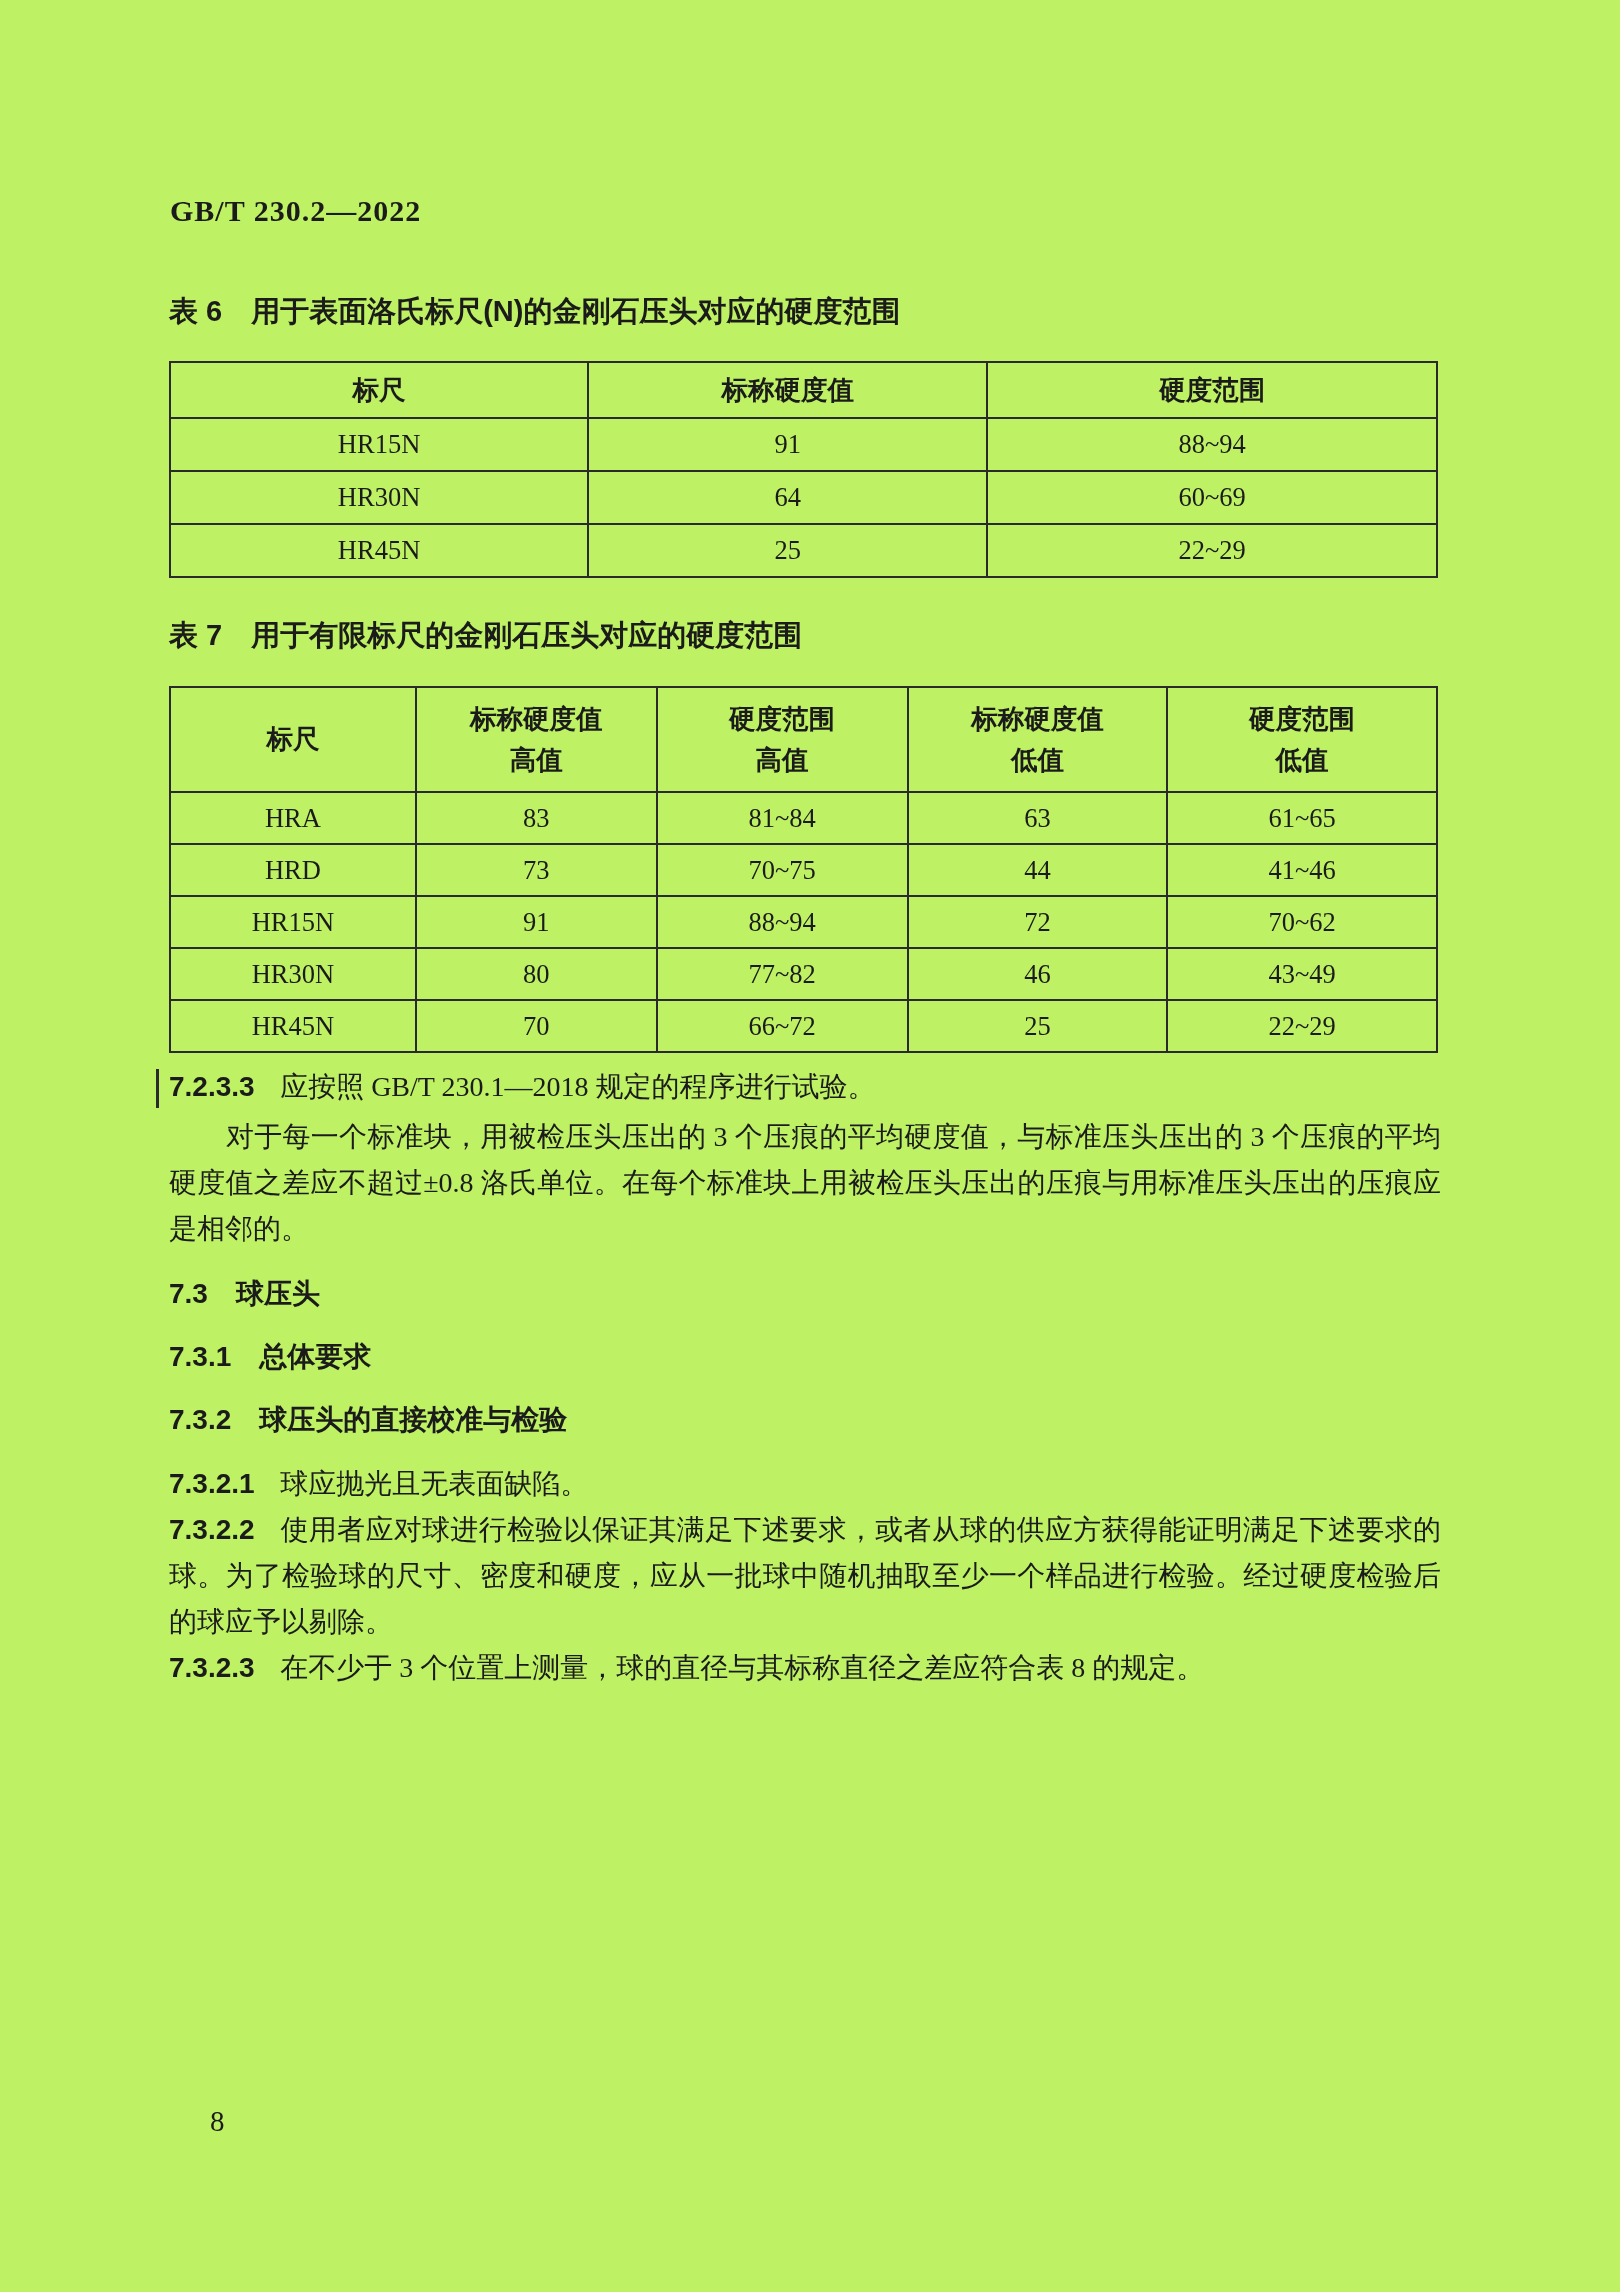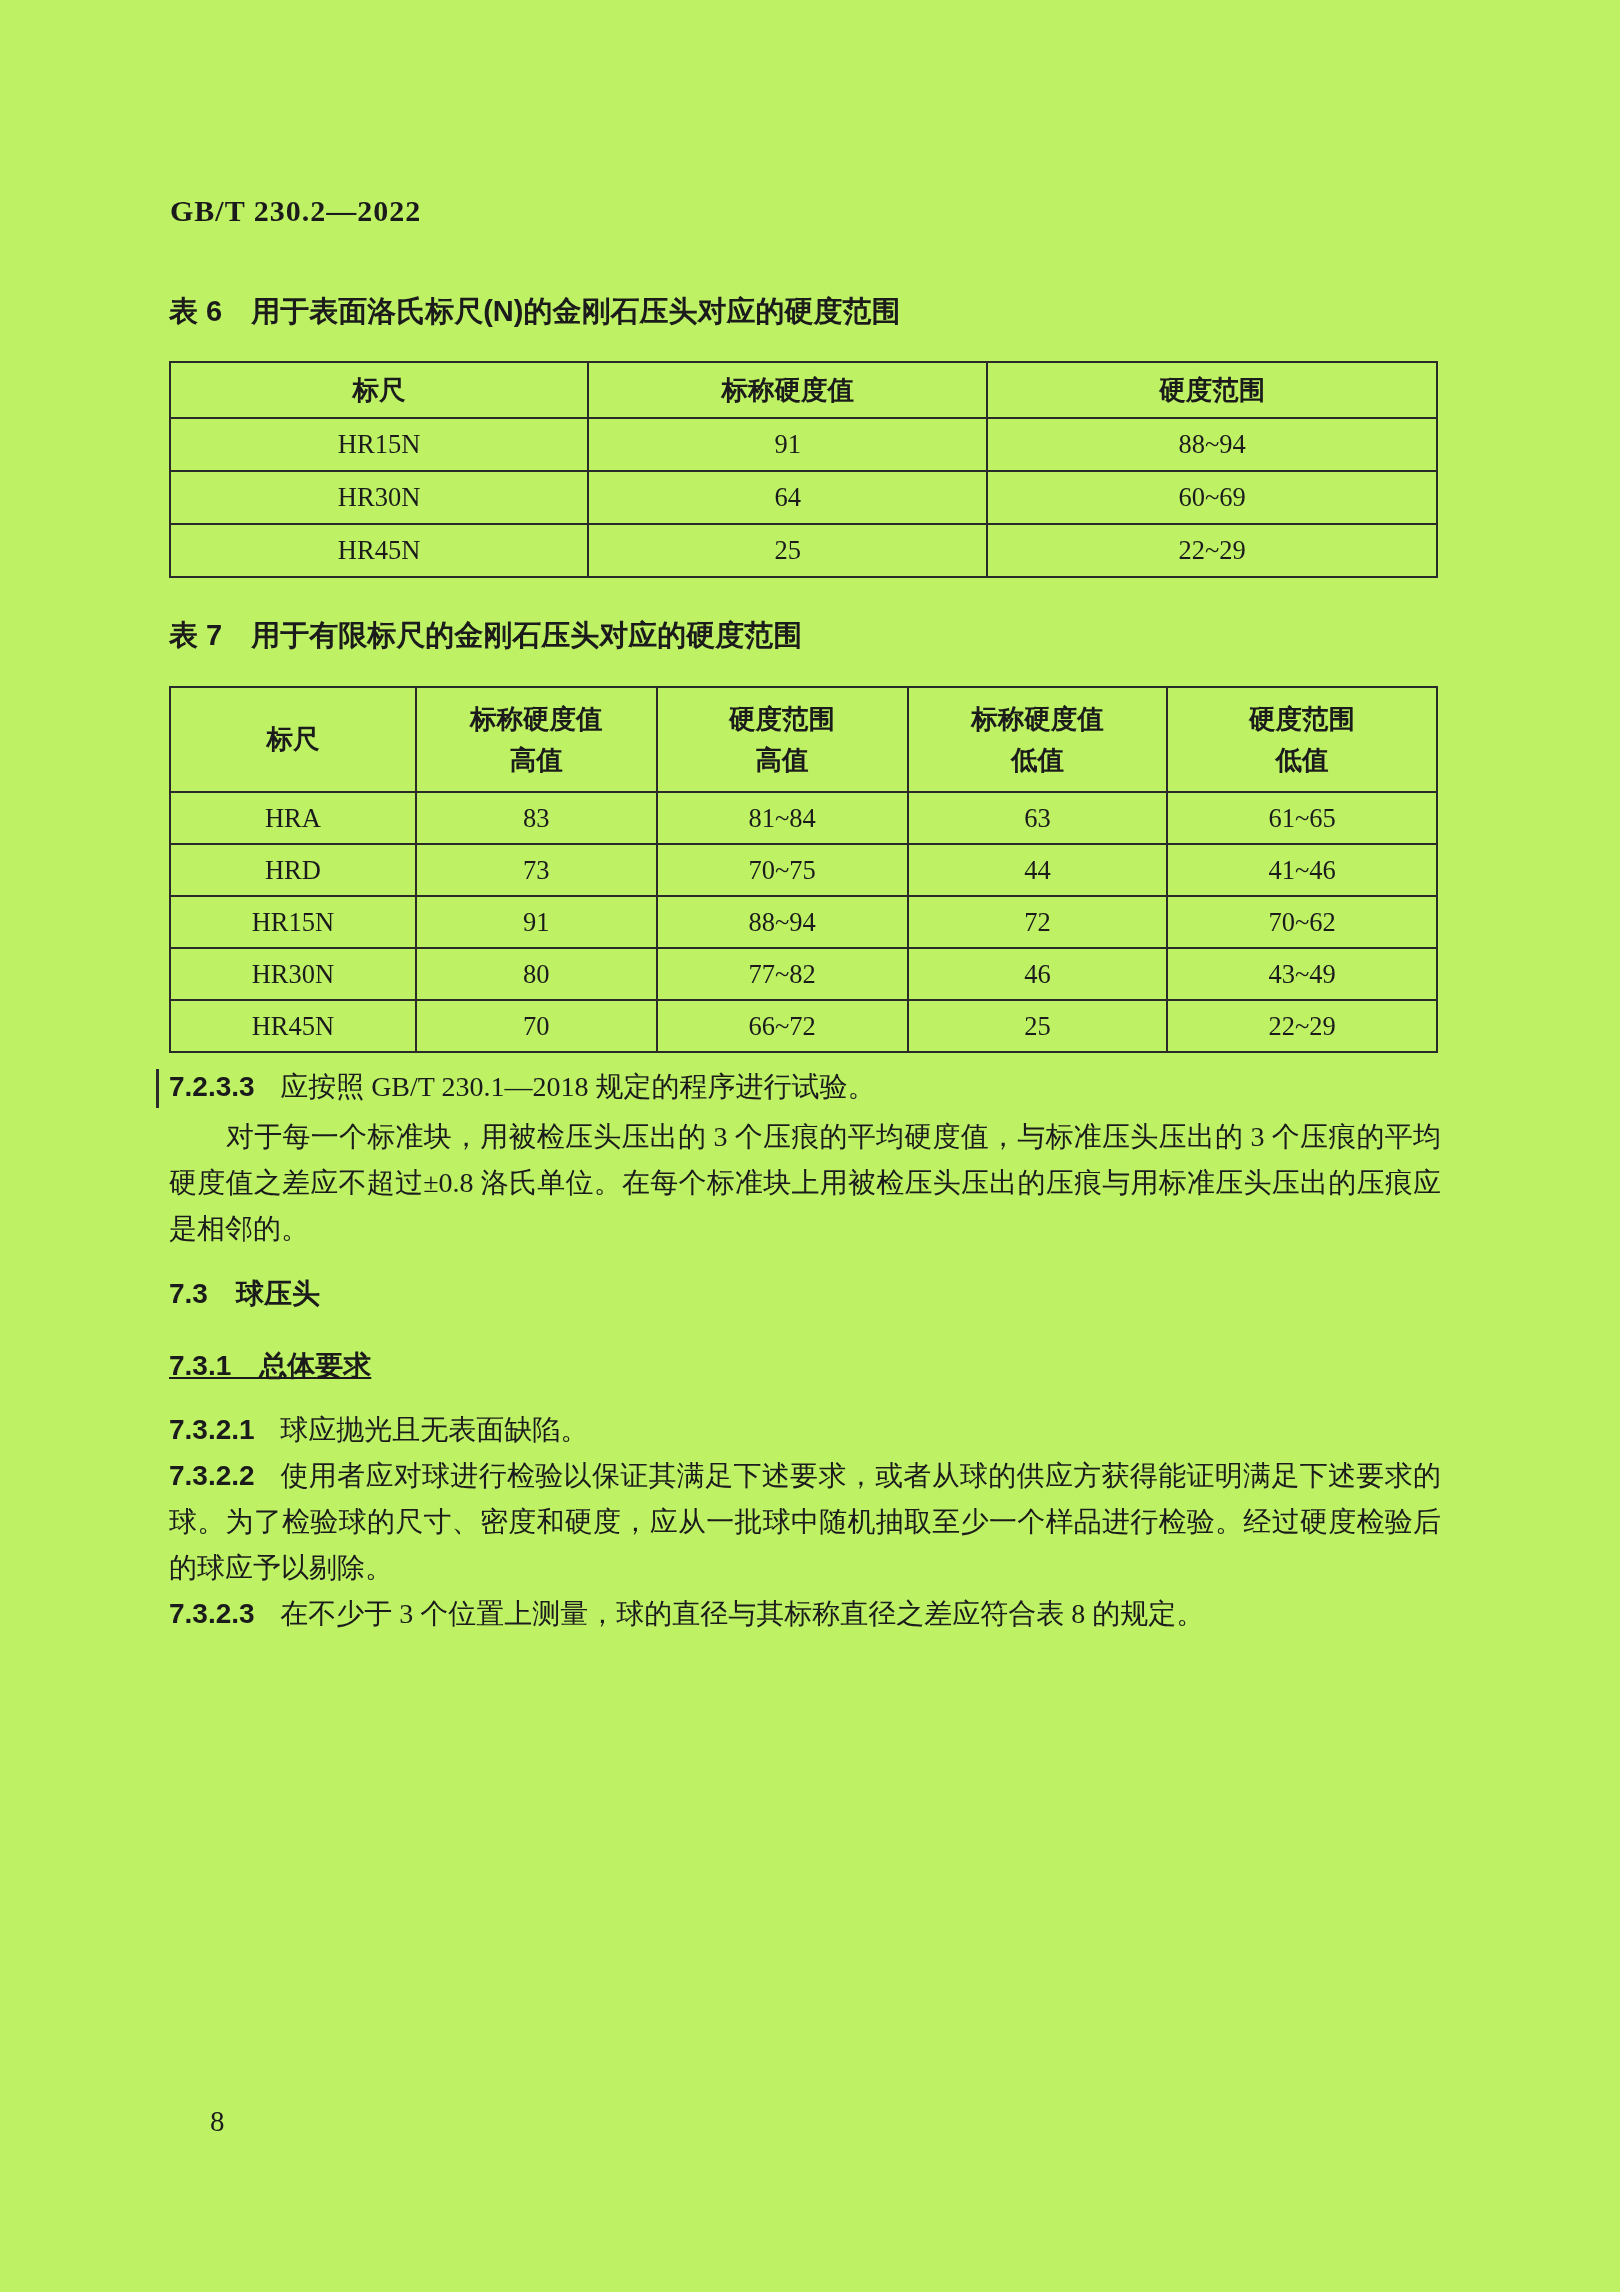--- a/index.html
+++ b/index.html
@@ -69,21 +69,21 @@
     font-family:"Liberation Sans","DejaVu Sans",sans-serif;
     margin-right:25.5px;
   }
   .para { text-indent:57px; }
   .h {
     font-weight:bold;
     font-family:"Liberation Sans","DejaVu Sans",sans-serif;
   }
   #para1 { margin-top:3.9px; }
   #h73   { margin-top:19.6px; }
-  #h731  { margin-top:26px;text-decoration:underline; }
+  #h731  { margin-top:17px; }
   #para2 { margin-top:19.6px; }
   #h732  { margin-top:16.7px; }
   #c7321 { margin-top:17.6px; }
   .changebar {
     position:absolute; left:-12.7px; top:4.9px;
     width:2.9px; height:39px; background:#2b2b2b;
   }
   .page-number {
     position:absolute; left:210px; top:2105px;
     font-size:29px;
@@ -200,20 +200,21 @@
       <span class="changebar"></span>
       <span class="cnum">7.2.3.3</span><span>应按照 GB/T 230.1—2018 规定的程序进行试验。</span>
     </p>
 
     <p class="para" id="para1">对于每一个标准块，用被检压头压出的 3 个压痕的平均硬度值，与标准压头压出的 3 个压痕的平均硬度值之差应不超过±0.8 洛氏单位。在每个标准块上用被检压头压出的压痕与用标准压头压出的压痕应是相邻的。</p>
 
     <p class="h" id="h73">7.3　球压头</p>
     <p class="h" id="h731">7.3.1　总体要求</p>
 
 
+    <p class="h" id="h732">7.3.2　球压头的直接校准与检验</p>
 
     <p class="clause" id="c7321">
       <span class="cnum">7.3.2.1</span><span>球应抛光且无表面缺陷。</span>
     </p>
 
     <p class="clause" id="c7322">
       <span class="cnum">7.3.2.2</span><span>使用者应对球进行检验以保证其满足下述要求，或者从球的供应方获得能证明满足下述要求的球。为了检验球的尺寸、密度和硬度，应从一批球中随机抽取至少一个样品进行检验。经过硬度检验后的球应予以剔除。</span>
     </p>
 
     <p class="clause" id="c7323">

